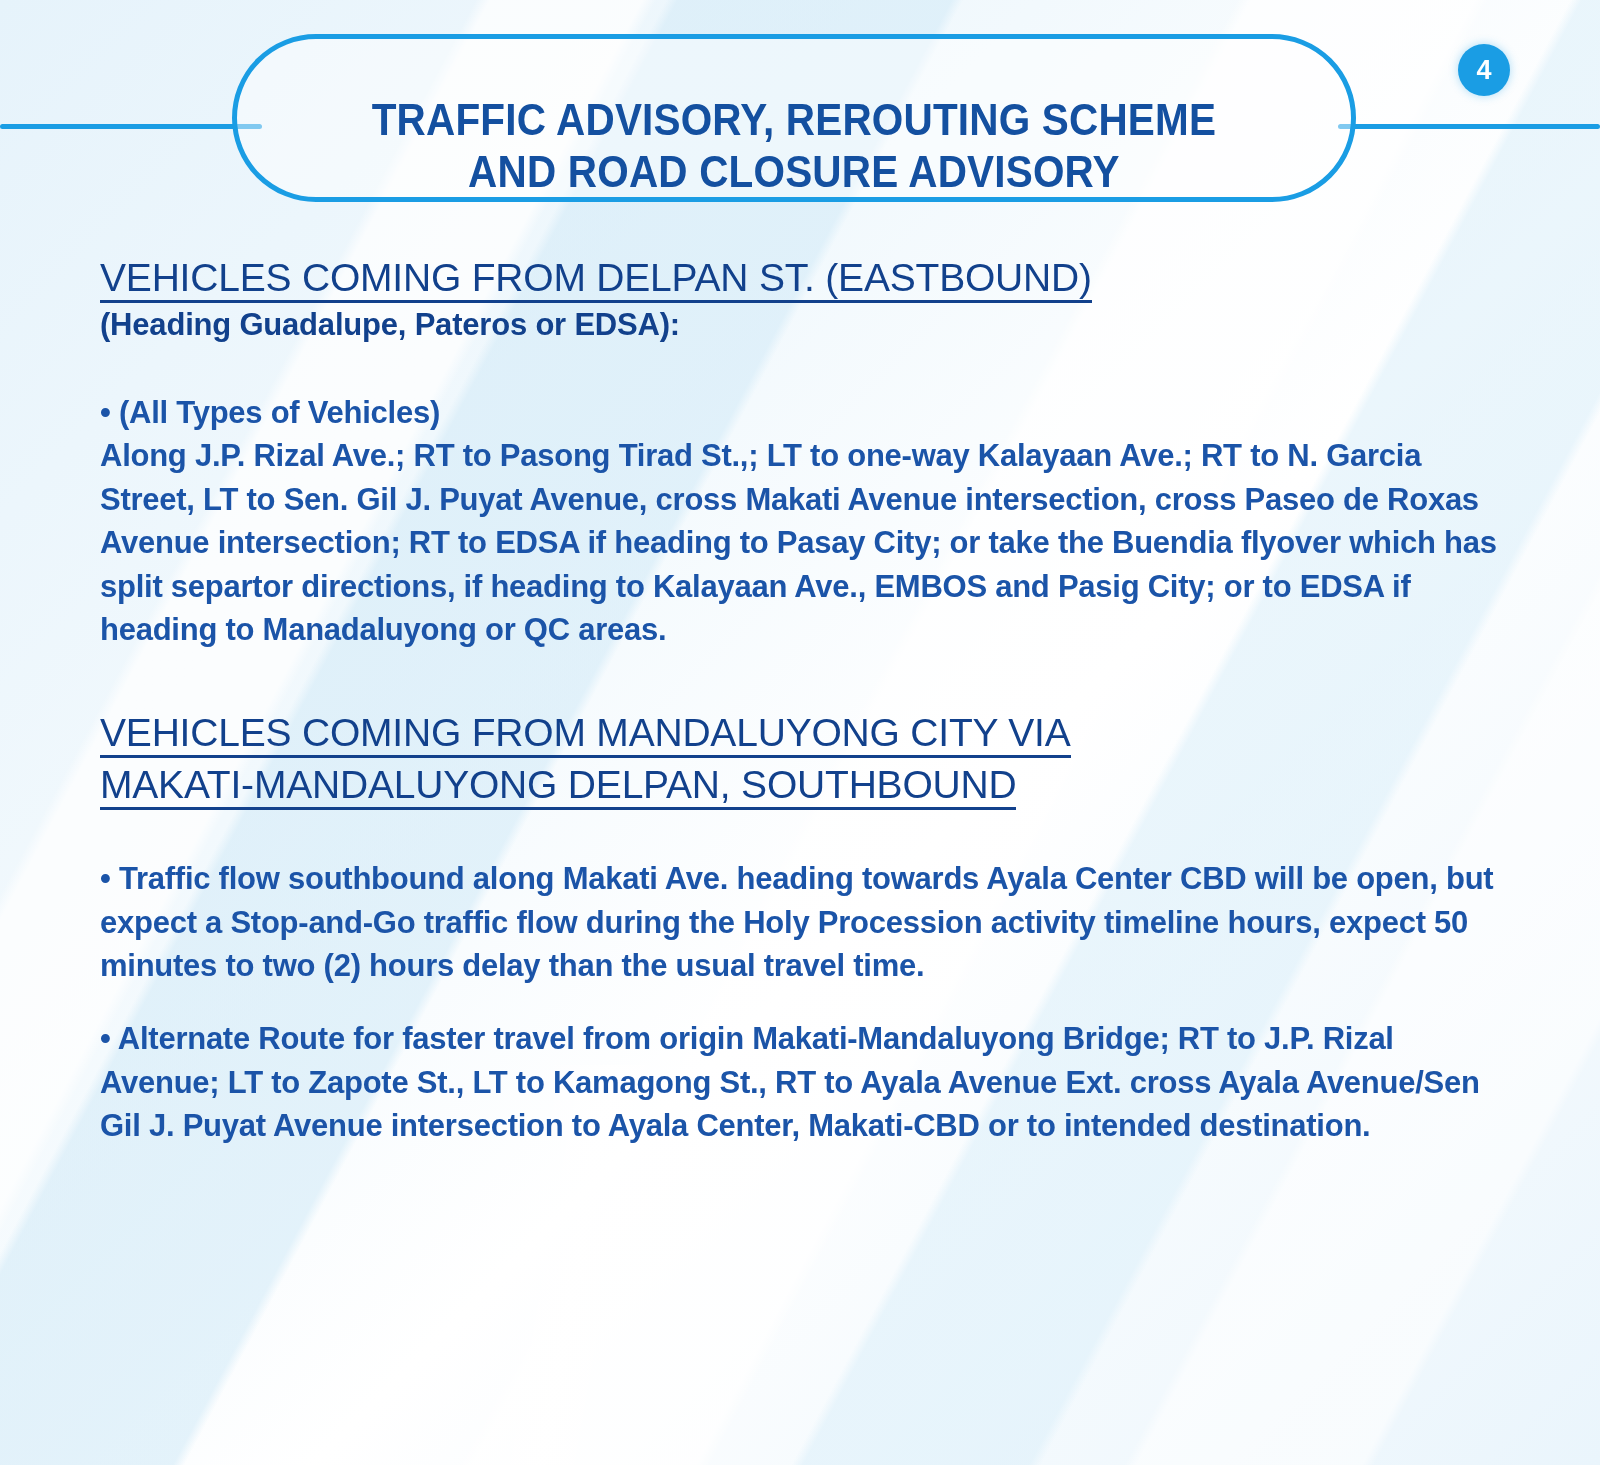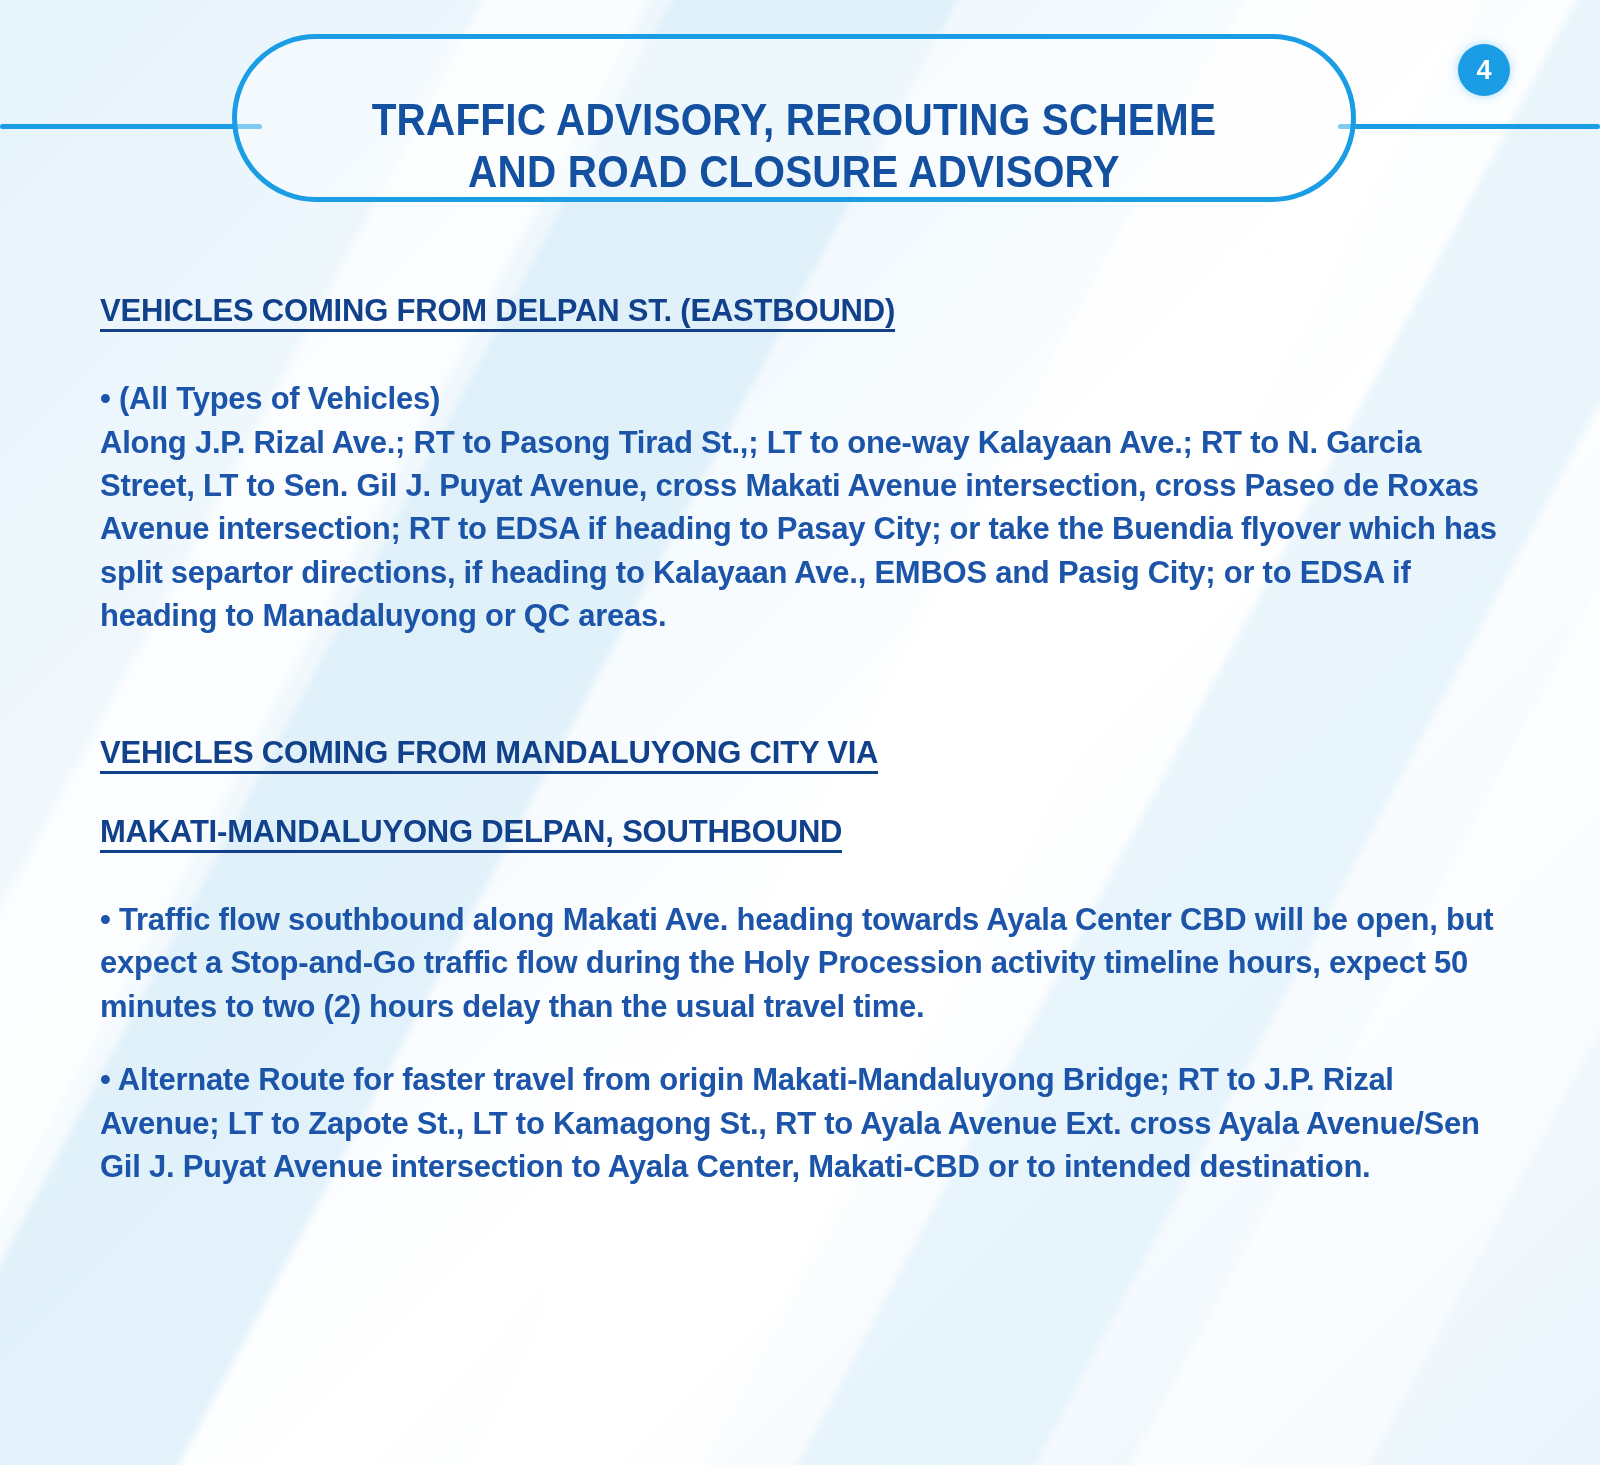--- a/index.html
+++ b/index.html
@@ -113,25 +113,24 @@
     position: absolute;
     left: 100px;
     top: 252px;
     width: 1400px;
   }
 
   .block { margin-bottom: 0; }
 
   .sec-heading {
     color: #12418c;
-    font-weight: bold;
-    font-size: 31px;
+    font-weight: normal;
+    font-size: 39px;
     line-height: 1.33;
     letter-spacing: -0.2px;
-    margin-top: 38px;
   }
   .sec-heading .hl {
     display: inline;
     border-bottom: 3px solid #12418c;
     padding-bottom: 1px;
   }
   .sec-sub {
     color: #12418c;
     font-weight: bold;
     font-size: 31px;
@@ -178,20 +177,21 @@
 
     <div class="page-badge">4</div>
   </div>
 
   <div class="content">
 
     <div class="block">
       <div class="sec-heading">
         <span class="hl">VEHICLES COMING FROM DELPAN ST. (EASTBOUND)</span>
       </div>
+      <div class="sec-sub">(Heading Guadalupe, Pateros or EDSA):</div>
 
       <div class="gap-md"></div>
 
       <div class="para-lead">• (All Types of Vehicles)</div>
       <div class="para">Along J.P. Rizal Ave.; RT to Pasong Tirad St.,; LT to one-way Kalayaan Ave.; RT to N. Garcia Street, LT to Sen. Gil J. Puyat Avenue, cross Makati Avenue intersection, cross Paseo de Roxas Avenue intersection; RT to EDSA if heading to Pasay City; or take the Buendia flyover which has split separtor directions, if heading to Kalayaan Ave., EMBOS and Pasig City; or to EDSA  if heading to Manadaluyong or QC areas.</div>
     </div>
 
     <div class="gap-lg"></div>
 
     <div class="block">

